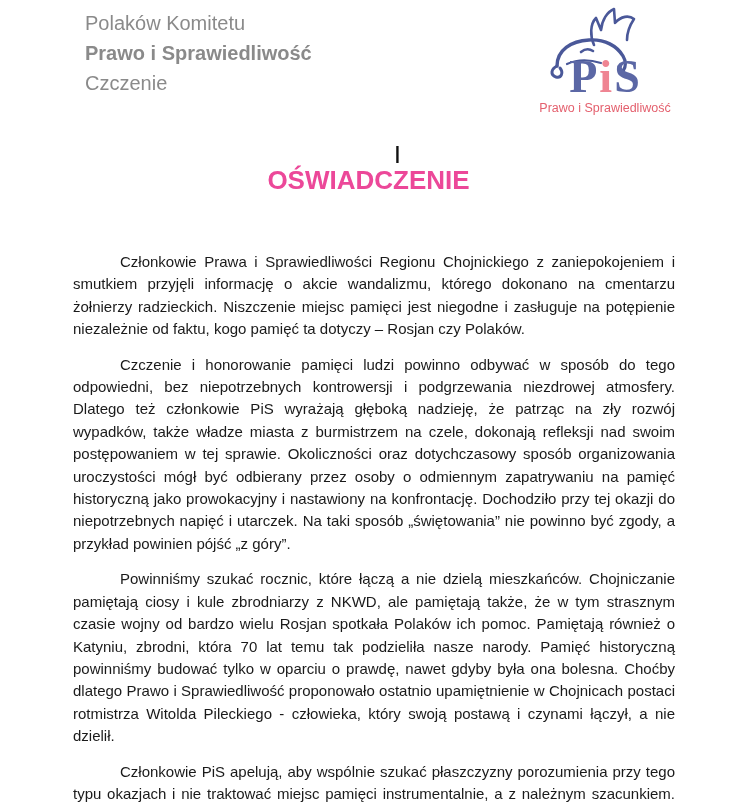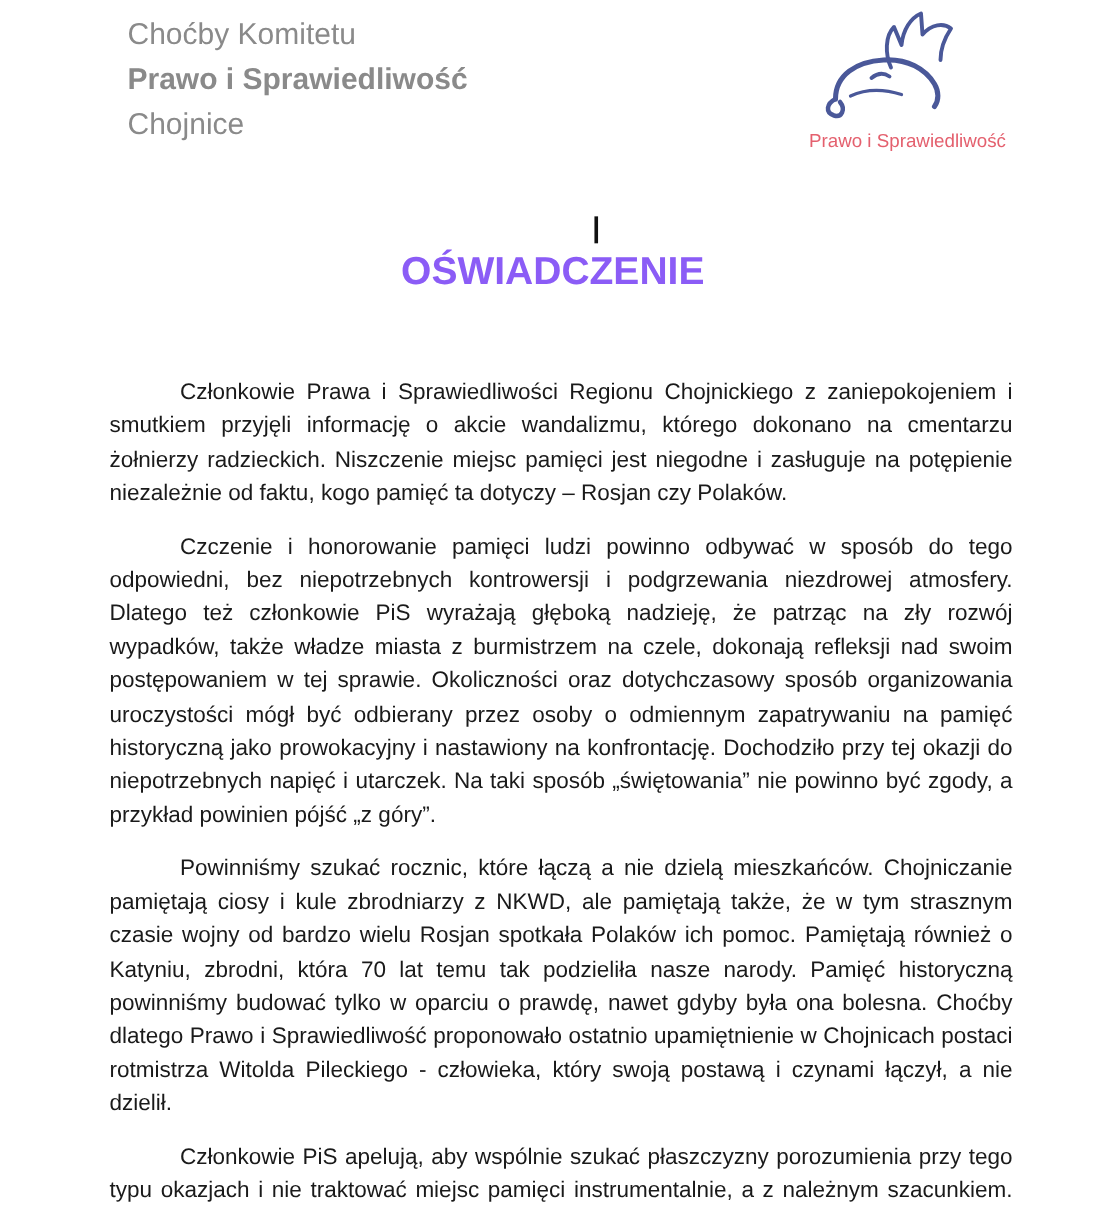--- a/index.html
+++ b/index.html
@@ -78,21 +78,21 @@
     transform: translateX(29px);
     font-size: 19px;
     font-weight: bold;
     line-height: 24px;
     color: #111111;
   }
   .doc-title {
     margin: 0;
     font-size: 26px;
     font-weight: bold;
-    color: #8b5cf6;
+    color: #ec4899;
     line-height: 30px;
   }
 
   
   .body-text {
     position: absolute;
     top: 251px;
     left: 58px;
     width: 617px;
   }
@@ -104,38 +104,39 @@
     text-indent: 47px;
     color: #1a1a1a;
   }
 </style>
 </head>
 <body>
 
 <div class="page">
 
   <div class="masthead">
-    <div class="m-line">Choćby Komitetu</div>
+    <div class="m-line">Polaków Komitetu</div>
     <div class="m-line m-bold">Prawo i Sprawiedliwość</div>
-    <div class="m-line">Chojnice</div>
+    <div class="m-line">Czczenie</div>
   </div>
 
   <div class="logo">
     <svg class="logo-emblem" viewBox="0 0 120 80" width="120" height="80" aria-hidden="true">
 
       <path d="M49,43 C45,34 45,22 51,16 L56,28 C57,18 62,10 69,7 L70,21 C76,14 84,13 89,17 C85,23 82,31 82,38" fill="none" stroke="#4a5899" stroke-width="2.6" stroke-linejoin="round" stroke-linecap="round"></path>
 
       <path d="M12,64 C12,48 26,39 44,38 C60,37 72,44 78,54 C81,59 81,65 78,69" fill="none" stroke="#4a5899" stroke-width="3.4" stroke-linecap="round"></path>
 
       <path d="M12,64 C6,67 5,73 11,75 C16,76.5 19,71 15,66" fill="none" stroke="#4a5899" stroke-width="3" stroke-linecap="round"></path>
 
       <path d="M36,50 q6,-5 12,-1" fill="none" stroke="#4a5899" stroke-width="2.6" stroke-linecap="round"></path>
 
       <path d="M22,62 q15,-7 34,-1" fill="none" stroke="#4a5899" stroke-width="2.2" stroke-linecap="round"></path>
     </svg>
+    <div class="logo-word"><span class="lp">P</span><span class="li">i</span><span class="ls">S</span></div>
     <div class="logo-sub">Prawo i Sprawiedliwość</div>
   </div>
 
   <div class="title-block">
     <span class="cursor-mark">|</span>
     <h1 class="doc-title">OŚWIADCZENIE</h1>
   </div>
 
   <div class="body-text">
     <p>Członkowie Prawa i Sprawiedliwości Regionu Chojnickiego z zaniepokojeniem i smutkiem przyjęli informację o akcie wandalizmu, którego dokonano na cmentarzu żołnierzy radzieckich. Niszczenie miejsc pamięci jest niegodne i zasługuje na potępienie niezależnie od faktu, kogo pamięć ta dotyczy – Rosjan czy Polaków.</p>

